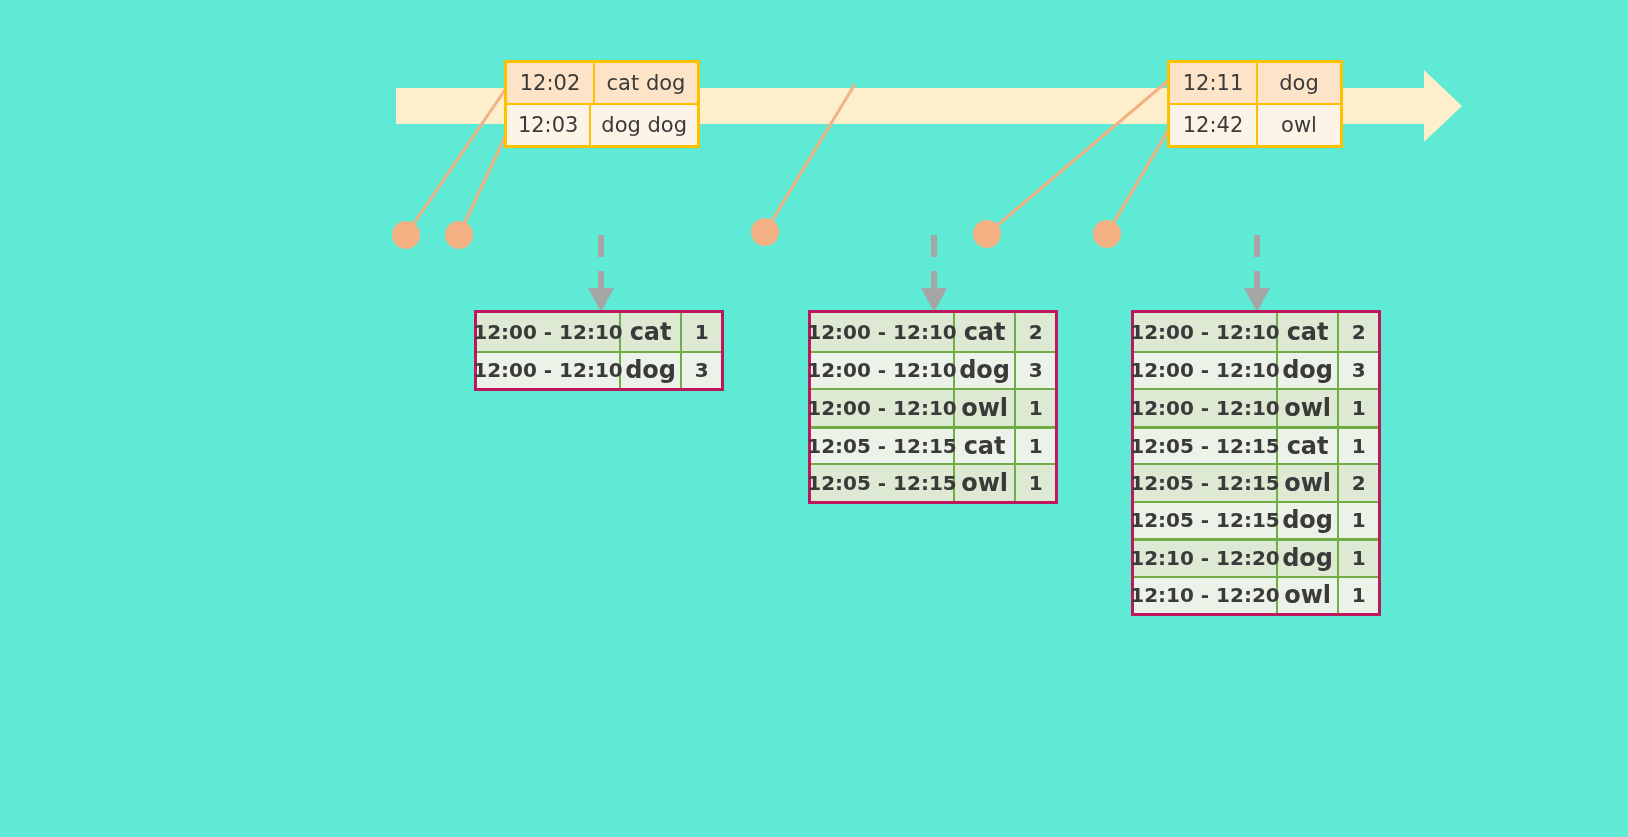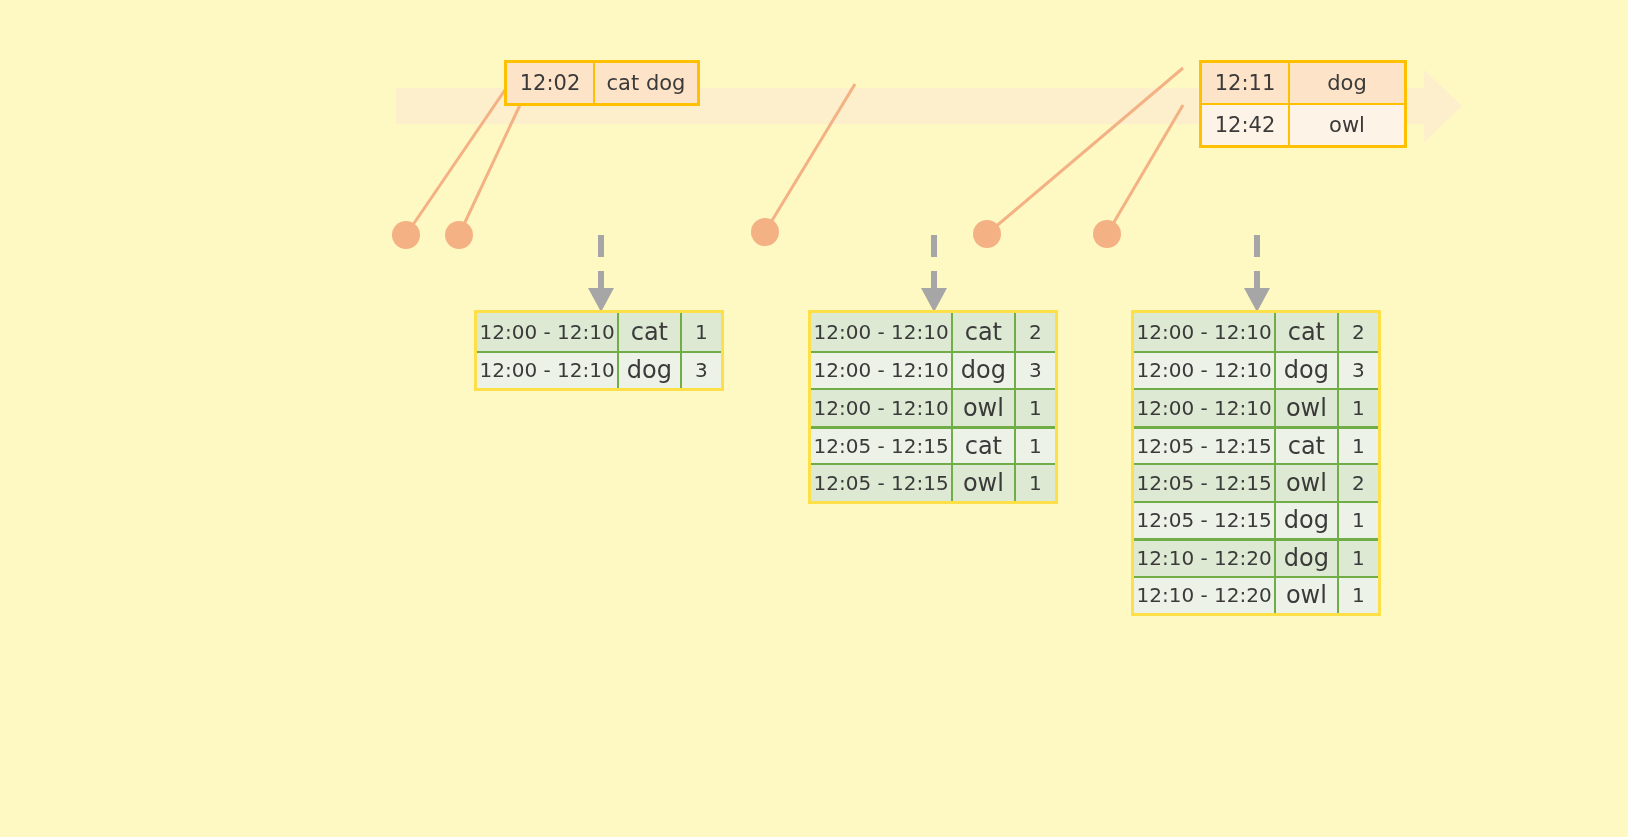--- a/index.html
+++ b/index.html
@@ -4,21 +4,21 @@
 <style>
   html, body {
     margin: 0;
     padding: 0;
     background: #000000;
   }
   #stage {
     position: relative;
     width: 1628px;
     height: 837px;
-    background: #fef9c3;
+    background: #5eead4;
     font-family: "DejaVu Sans", "Liberation Sans", sans-serif;
     overflow: hidden;
   }
   #svg-layer {
     position: absolute;
     left: 0;
     top: 0;
     width: 1628px;
     height: 837px;
   }
@@ -60,25 +60,26 @@
     font-size: 21px;
     color: #3a3a3a;
     box-sizing: border-box;
     padding: 0 10px;
     white-space: nowrap;
   }
 
   
   .result-table {
     position: absolute;
-    border: 3px solid #fde047;
+    border: 3px solid #be185d;
     box-sizing: border-box;
     display: flex;
     flex-direction: column;
     z-index: 4;
+    font-weight: bold;
   }
   .res-row {
     display: flex;
     flex-direction: row;
     height: 37.5px;
     box-sizing: border-box;
   }
   .res-row.tone-a { background: #DDE9D2; }
   .res-row.tone-b { background: #EDF2E8; }
   .res-row.sep-heavy { border-top: 3px solid #70AD47; }
@@ -167,24 +168,28 @@
         <polygon points="1244,288 1270,288 1257,312" stroke="none"></polygon>
       </g>
     </g>
   </svg>
 
   <div class="event-box" style="left:504px; top:60px; width:196px;">
     <div class="event-row tone-a">
       <div class="event-time">12:02</div>
       <div class="event-words">cat dog</div>
     </div>
-  </div>
-
-
-  <div class="event-box" style="left:1167px; top:60px; width:208px;margin-left:32px;">
+    <div class="event-row tone-b">
+      <div class="event-time">12:03</div>
+      <div class="event-words">dog dog</div>
+    </div>
+  </div>
+
+
+  <div class="event-box" style="left:1167px; top:60px; width:176px;">
     <div class="event-row tone-a">
       <div class="event-time">12:11</div>
       <div class="event-words">dog</div>
     </div>
     <div class="event-row tone-b">
       <div class="event-time">12:42</div>
       <div class="event-words">owl</div>
     </div>
   </div>
 

